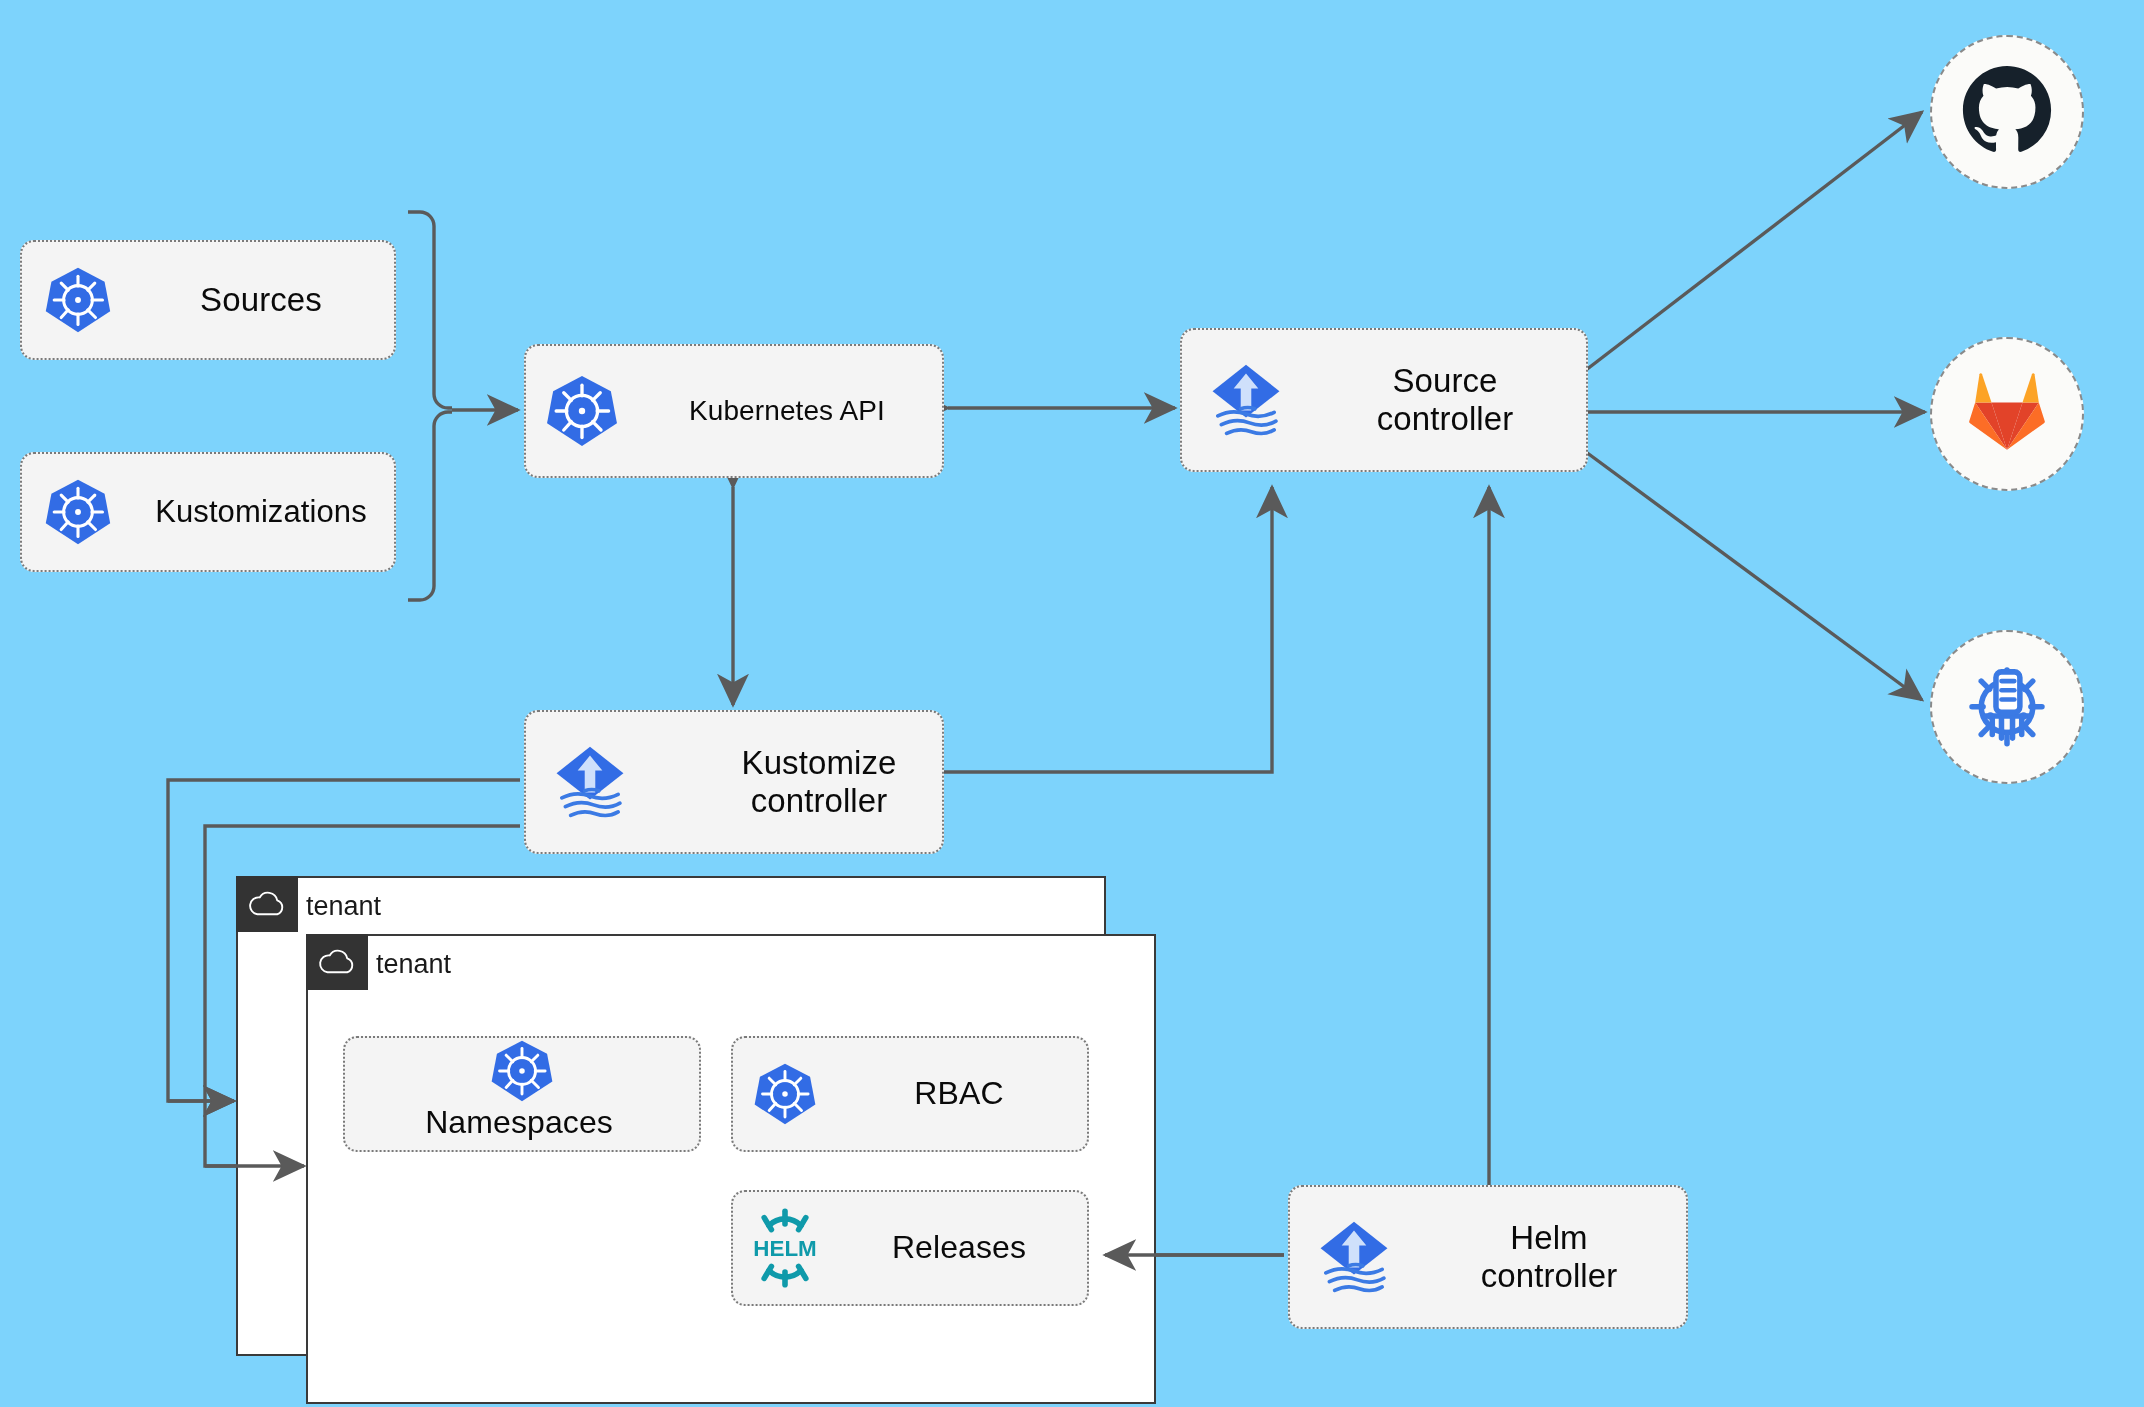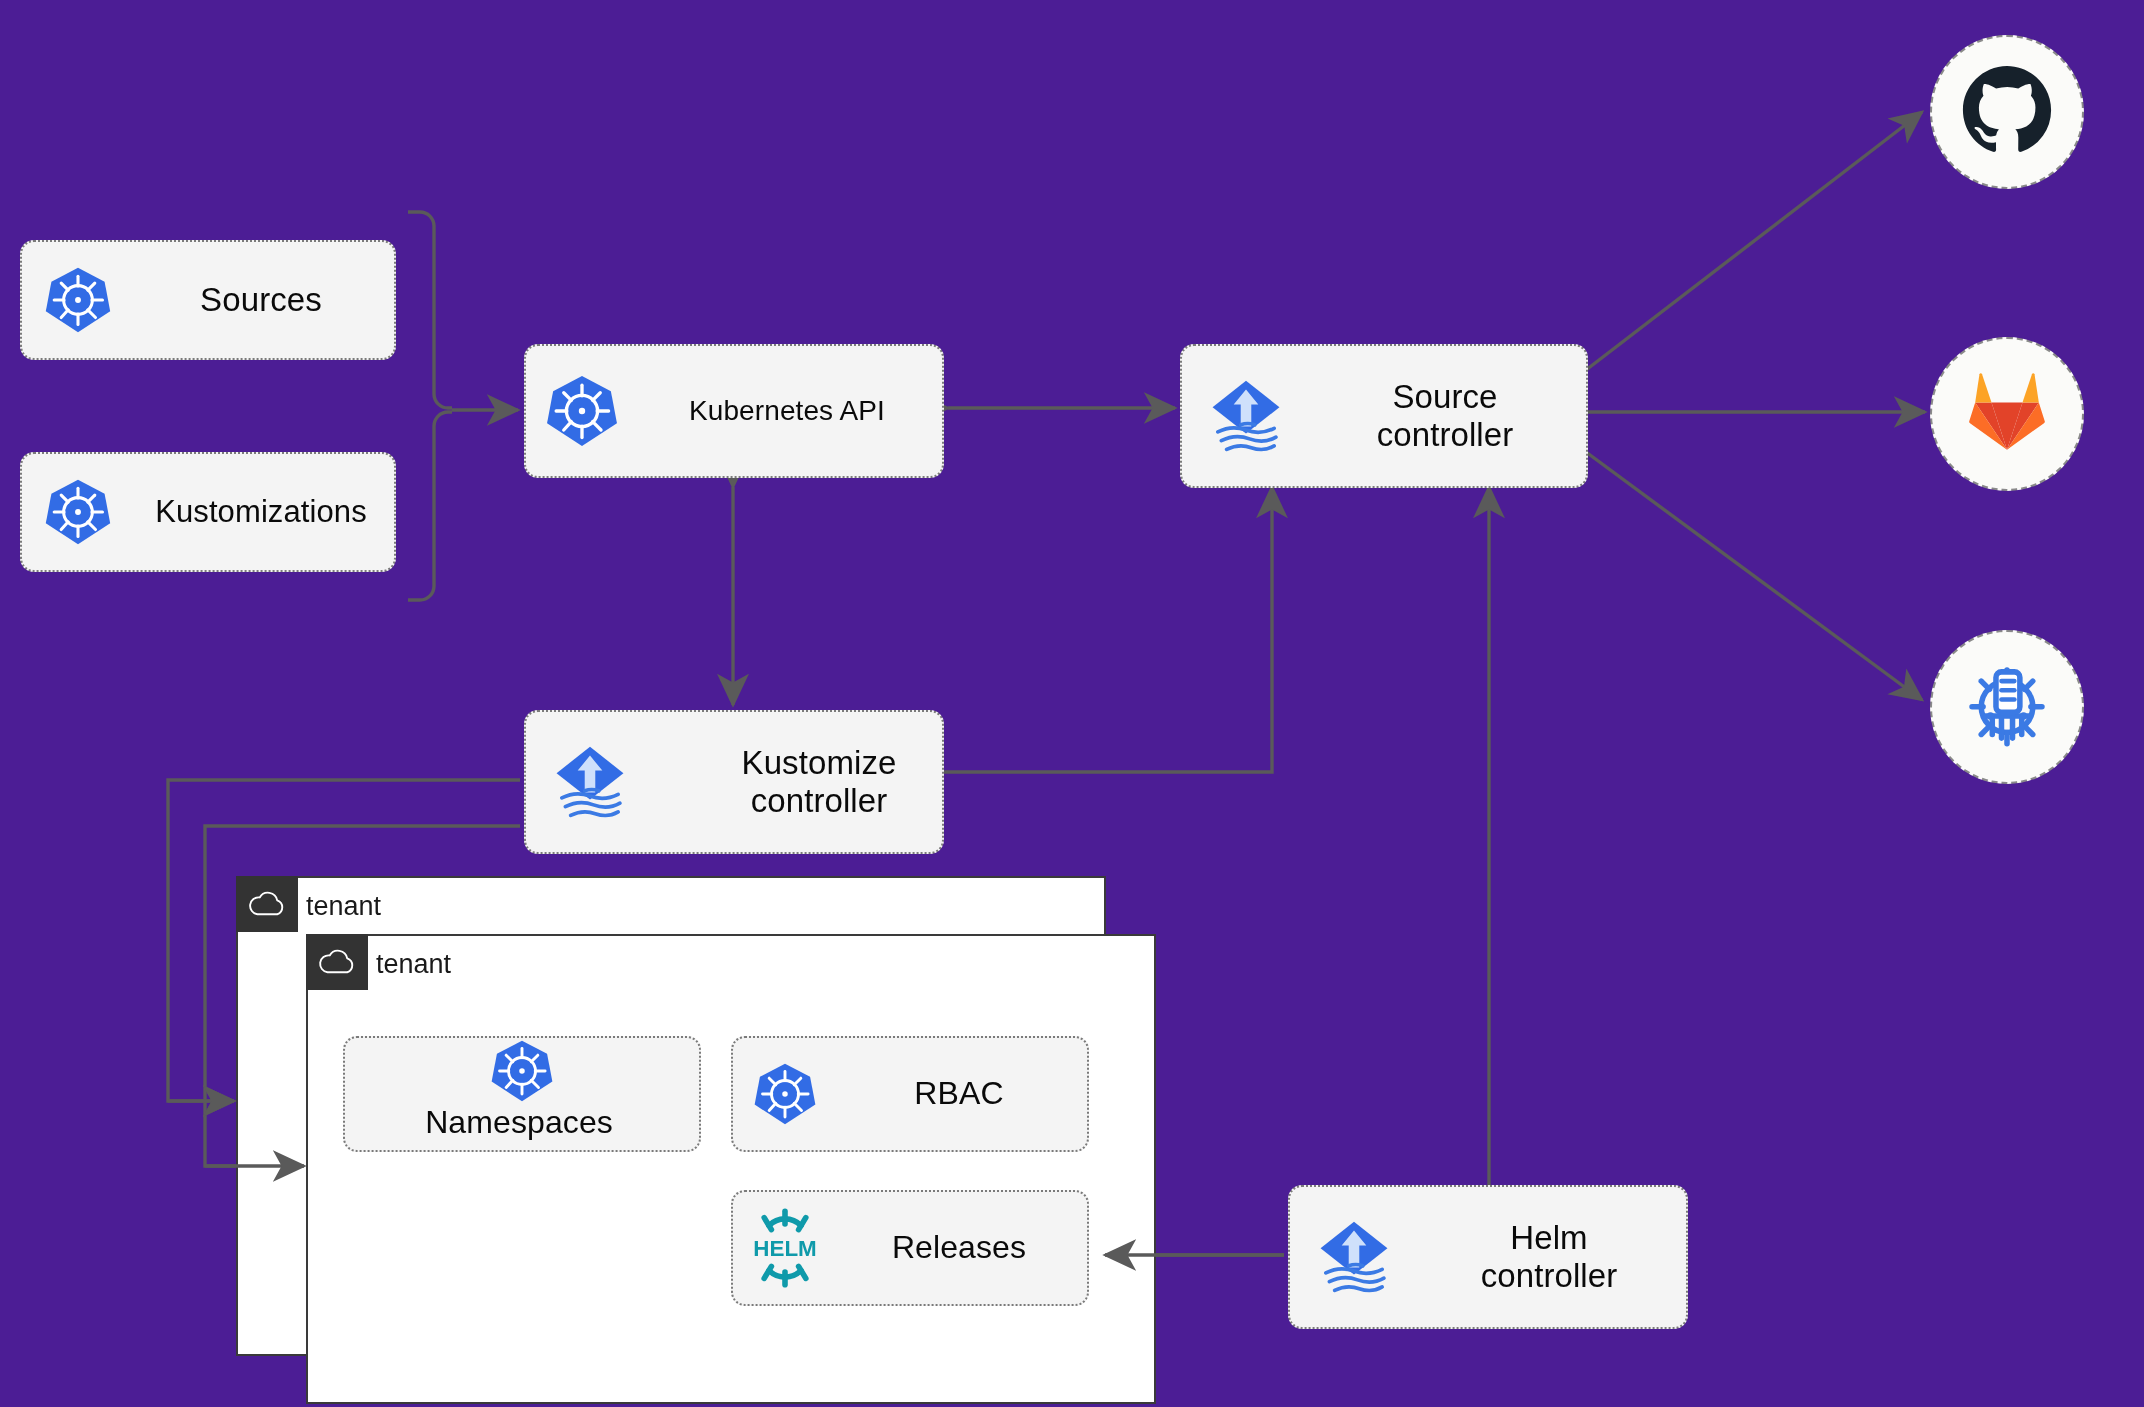--- a/index.html
+++ b/index.html
@@ -1,17 +1,17 @@
 <!DOCTYPE html>
 <html><head>
 <meta charset="utf-8">
 <style>
   html,body{margin:0;padding:0;background:#ffffff;}
   body{font-family:"Liberation Sans","DejaVu Sans",sans-serif;}
-  #stage{position:relative;width:2144px;height:1407px;background:#4c1d95;overflow:hidden;}
+  #stage{position:relative;width:2144px;height:1407px;background:#7dd3fc;overflow:hidden;}
 
   
   .node{
     position:absolute;
     background:#f4f4f4;
     border:2.5px dotted #7a7a7a;
     border-radius:14px;
     display:flex;align-items:center;
     box-sizing:border-box;
     z-index:6;
@@ -145,21 +145,21 @@
           <line x1="26" y1="26" x2="36" y2="36"></line>
             <line x1="64" y1="64" x2="75" y2="75"></line>
           <line x1="74" y1="26" x2="64" y2="36"></line>
             <line x1="36" y1="64" x2="26" y2="75"></line>
         </g>
       </svg>
     </span>
     <span class="lbl" style="font-size:28px;">Kubernetes API</span>
   </div>
 
-  <div class="node" style="left:1180px;top:344px;width:408px;height:144px;justify-content:flex-end;">
+  <div class="node" style="left:1180px;top:328px;width:408px;height:144px;justify-content:flex-end;">
     <span class="ico" style="width:128px;">
       <svg width="88" height="88" viewBox="0 0 100 100">
         <polygon points="50,10 88,40 50,70 12,40" fill="#326ce5"></polygon>
         <g fill="#cfe0fb">
           <polygon points="50,20 64,37 56,37 56,62 44,62 44,37 36,37"></polygon>
         </g>
         <g fill="none" stroke="#3b7ae4" stroke-width="4.2" stroke-linecap="round">
           <path d="M18,68 Q34,60 50,66 Q66,72 82,64"></path>
           <path d="M22,78 Q38,70 54,76 Q70,82 84,74"></path>
           <path d="M28,88 Q42,81 56,86 Q70,91 82,84"></path>

